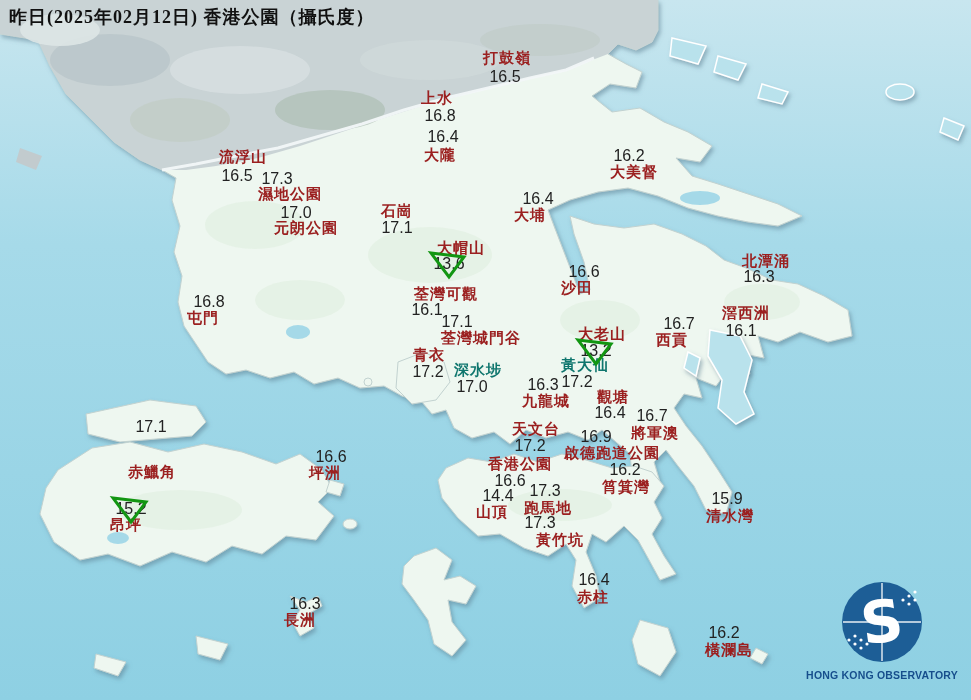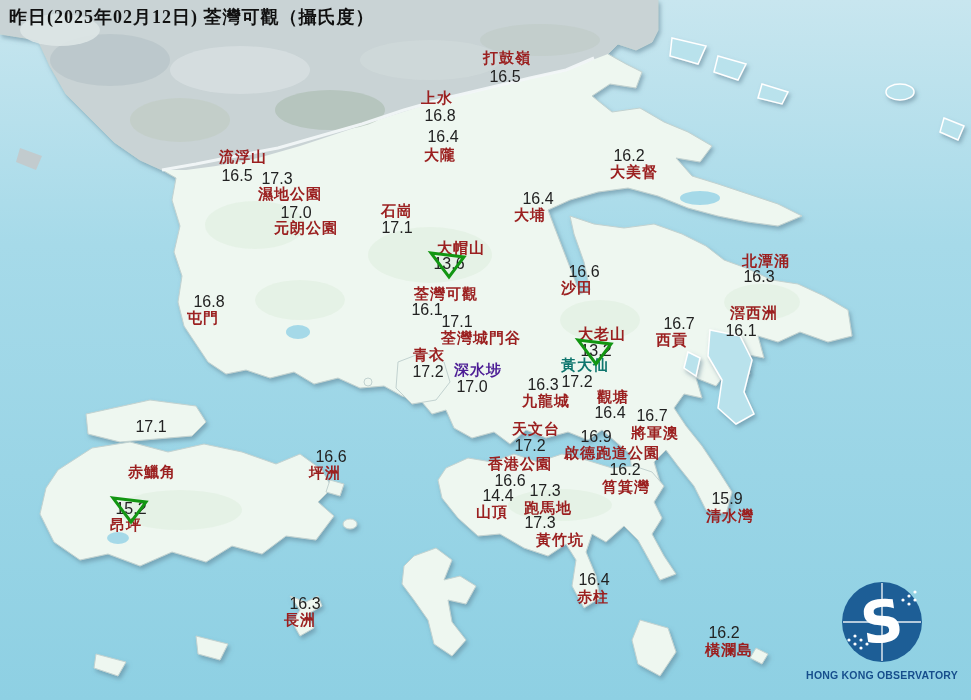--- a/index.html
+++ b/index.html
@@ -144,21 +144,21 @@
 
     <g fill="#a5d9e8">
       <ellipse cx="298" cy="332" rx="12" ry="7"></ellipse>
       <ellipse cx="118" cy="538" rx="11" ry="6"></ellipse>
       <ellipse cx="700" cy="198" rx="20" ry="7"></ellipse>
     </g>
 
     <path fill="#c2cbce" d="M20,148 L42,156 L36,170 L16,162 Z"></path>
   </svg>
 
-  <div class="map-title">昨日(2025年02月12日) 荃灣可觀（攝氏度）</div>
+  <div class="map-title">昨日(2025年02月12日) 香港公園（攝氏度）</div>
 
   <div id="station-layer">
       <div class="st-name" style="left: 507px; top: 58px; color: rgb(155, 32, 32);">打鼓嶺</div>
       <div class="st-val" style="left: 505px; top: 77px; color: rgb(34, 34, 34);">16.5</div>
       <div class="st-name" style="left: 437px; top: 98px; color: rgb(155, 32, 32);">上水</div>
       <div class="st-val" style="left: 440px; top: 116px; color: rgb(34, 34, 34);">16.8</div>
       <div class="st-name" style="left: 440px; top: 155px; color: rgb(155, 32, 32);">大隴</div>
       <div class="st-val" style="left: 443px; top: 137px; color: rgb(34, 34, 34);">16.4</div>
       <div class="st-name" style="left: 634px; top: 172px; color: rgb(155, 32, 32);">大美督</div>
       <div class="st-val" style="left: 629px; top: 156px; color: rgb(34, 34, 34);">16.2</div>
@@ -179,27 +179,27 @@
       <div class="st-name" style="left: 446px; top: 294px; color: rgb(155, 32, 32);">荃灣可觀</div>
       <div class="st-val" style="left: 427px; top: 310px; color: rgb(34, 34, 34);">16.1</div>
       <div class="st-name" style="left: 481px; top: 338px; color: rgb(155, 32, 32);">荃灣城門谷</div>
       <div class="st-val" style="left: 457px; top: 322px; color: rgb(34, 34, 34);">17.1</div>
       <div class="st-name" style="left: 766px; top: 261px; color: rgb(155, 32, 32);">北潭涌</div>
       <div class="st-val" style="left: 759px; top: 277px; color: rgb(34, 34, 34);">16.3</div>
       <div class="st-name" style="left: 602px; top: 334px; color: rgb(155, 32, 32);">大老山</div>
       <div class="st-val" style="left: 596px; top: 351px; color: rgb(34, 34, 34);">13.2</div>
       <div class="st-name" style="left: 672px; top: 340px; color: rgb(155, 32, 32);">西貢</div>
       <div class="st-val" style="left: 679px; top: 324px; color: rgb(34, 34, 34);">16.7</div>
-      <div class="st-name" style="left: 746px; top: 313px; color: rgb(155, 32, 32); margin-left: 8px;">滘西洲</div>
+      <div class="st-name" style="left: 746px; top: 313px; color: rgb(155, 32, 32);">滘西洲</div>
       <div class="st-val" style="left: 741px; top: 331px; color: rgb(34, 34, 34);">16.1</div>
       <div class="st-name" style="left: 203px; top: 318px; color: rgb(155, 32, 32);">屯門</div>
       <div class="st-val" style="left: 209px; top: 302px; color: rgb(34, 34, 34);">16.8</div>
       <div class="st-name" style="left: 429px; top: 355px; color: rgb(155, 32, 32);">青衣</div>
       <div class="st-val" style="left: 428px; top: 372px; color: rgb(34, 34, 34);">17.2</div>
-      <div class="st-name" style="left: 478px; top: 370px; color: #4c1d95;">深水埗</div>
+      <div class="st-name" style="left: 478px; top: 370px; color: #0f766e;">深水埗</div>
       <div class="st-val" style="left: 472px; top: 387px; color: rgb(34, 34, 34);">17.0</div>
       <div class="st-name" style="left: 585px; top: 365px; color: #0f766e;">黃大仙</div>
       <div class="st-val" style="left: 577px; top: 382px; color: rgb(34, 34, 34);">17.2</div>
       <div class="st-name" style="left: 546px; top: 401px; color: rgb(155, 32, 32);">九龍城</div>
       <div class="st-val" style="left: 543px; top: 385px; color: rgb(34, 34, 34);">16.3</div>
       <div class="st-name" style="left: 613px; top: 397px; color: rgb(155, 32, 32);">觀塘</div>
       <div class="st-val" style="left: 610px; top: 413px; color: rgb(34, 34, 34);">16.4</div>
       <div class="st-name" style="left: 536px; top: 429px; color: rgb(155, 32, 32);">天文台</div>
       <div class="st-val" style="left: 530px; top: 446px; color: rgb(34, 34, 34);">17.2</div>
       <div class="st-name" style="left: 655px; top: 433px; color: rgb(155, 32, 32);">將軍澳</div>

